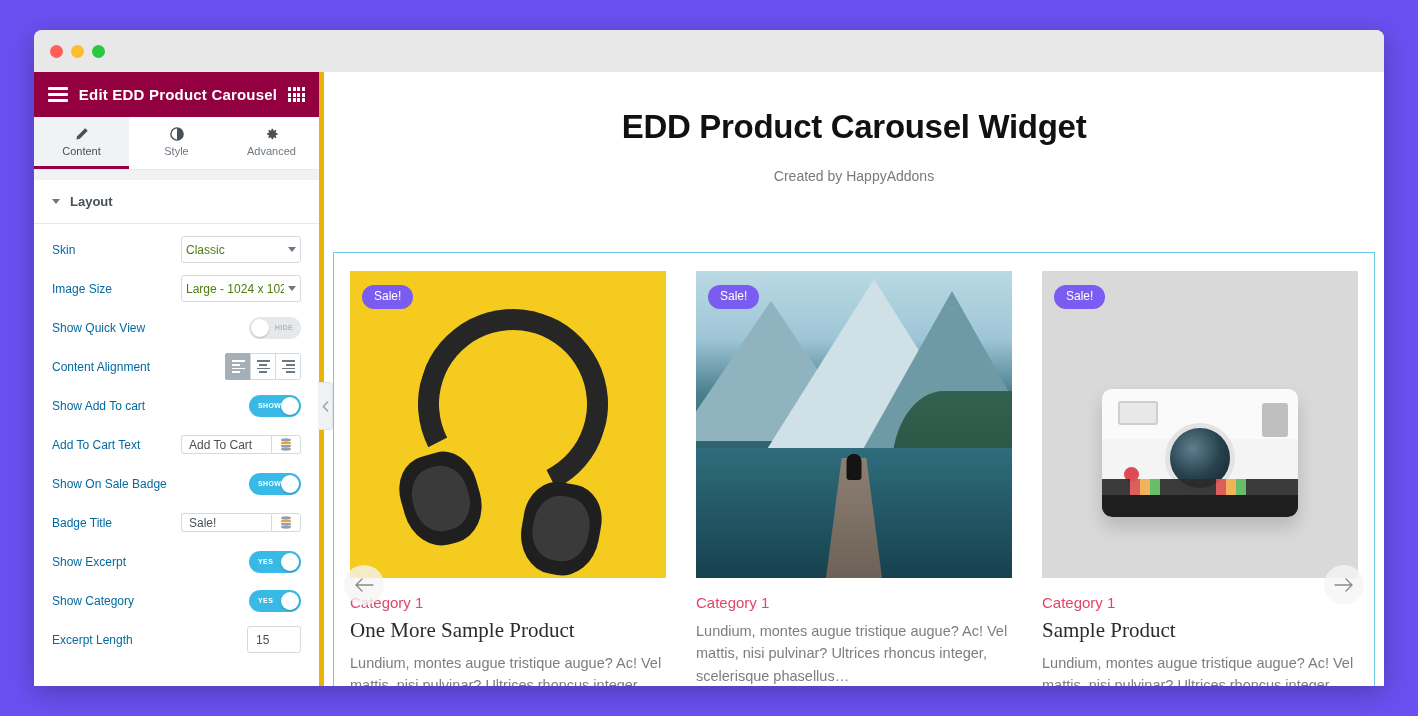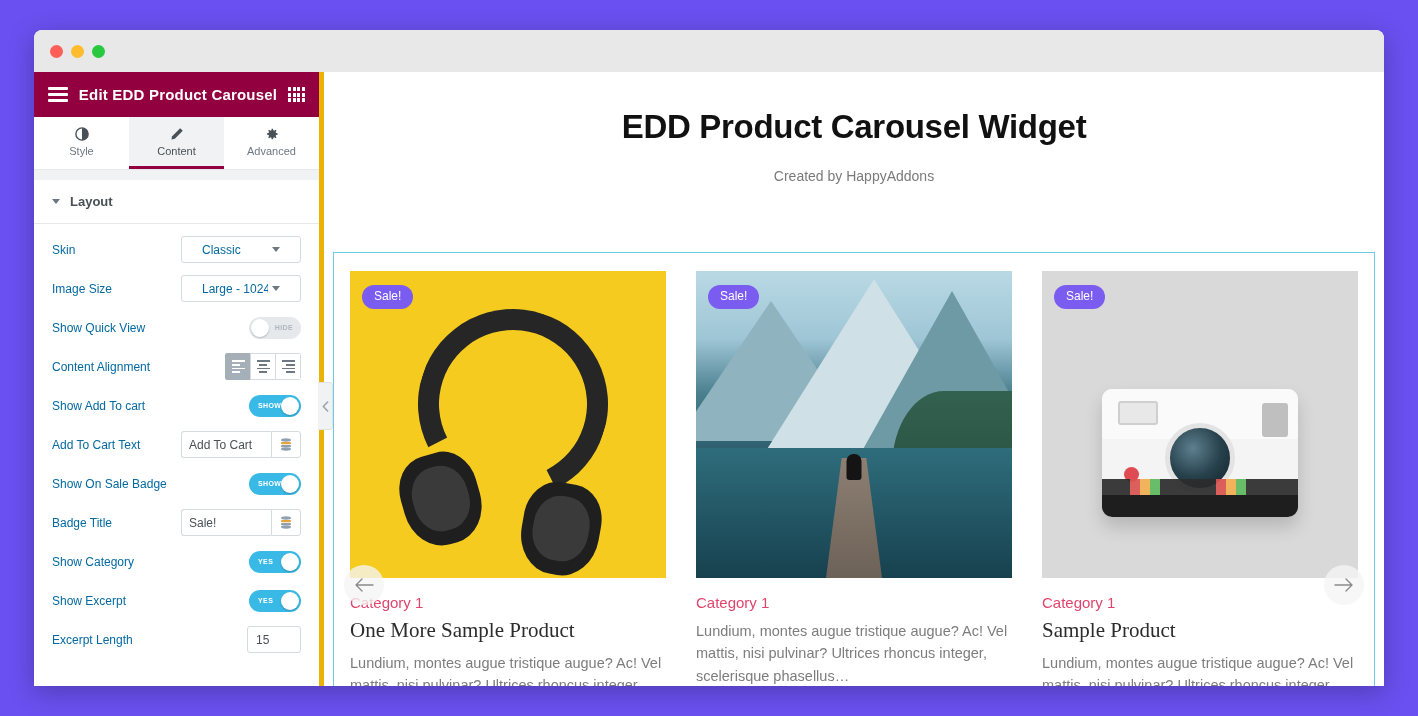--- a/index.html
+++ b/index.html
@@ -69,21 +69,21 @@
   }
   .caret { width: 0; height: 0; border-left: 4.5px solid transparent; border-right: 4.5px solid transparent; border-top: 5px solid #6d7882; }
 
   .controls { flex: 1; overflow: hidden; padding: 6px 18px 0 18px; }
   .row { display: flex; align-items: center; justify-content: space-between; min-height: 39px; }
   .lbl { font-size: 12px; color: #0369a1; }
 
   .select {
     width: 120px; height: 27px; border: 1px solid #d5dadf; border-radius: 3px;
     background: #fff; display: flex; align-items: center; justify-content: space-between;
-    padding: 0 20px; font-size: 12px; color: #0369a1; cursor: pointer;
+    padding: 0 4px; font-size: 12px; color: #4d7c0f; cursor: pointer;
   }
   .select .cv { overflow: hidden; white-space: nowrap; }
   .dncaret { width: 0; height: 0; border-left: 4px solid transparent; border-right: 4px solid transparent; border-top: 5px solid #6d7882; flex: none; margin-left: 4px; }
 
   .toggle {
     width: 52px; height: 22px; border-radius: 11px; position: relative;
     display: flex; align-items: center; cursor: pointer;
   }
   .toggle .knob { width: 18px; height: 18px; border-radius: 50%; background: #fff; position: absolute; top: 2px; box-shadow: 0 1px 2px rgba(0,0,0,.22); }
   .toggle .tt { font-size: 7px; font-weight: bold; letter-spacing: .4px; position: absolute; }
@@ -98,21 +98,21 @@
   .align-btn {
     width: 26px; height: 27px; border: 1px solid #d5dadf; margin-left: -1px;
     display: flex; align-items: center; justify-content: center; background: #fff; cursor: pointer;
   }
   .align-btn:first-child { margin-left: 0; }
   .align-btn.sel { background: #a4afb7; border-color: #a4afb7; }
   .abar { display: flex; flex-direction: column; gap: 2px; width: 13px; }
   .abar i { height: 1.6px; background: #6d7882; display: block; }
   .align-btn.sel .abar i { background: #fff; }
 
-  .textfield { display: flex; width: 120px; height: 27px; }
+  .textfield { display: flex; width: 120px; height: 19px; }
   .textfield input {
     flex: 1; min-width: 0; border: 1px solid #d5dadf; border-right: none; border-radius: 3px 0 0 3px;
     font-size: 12px; color: #495157; padding: 0 7px; outline: none;
     font-family: "Liberation Sans", sans-serif; background: #fff;
   }
   .tagbtn { width: 30px; border: 1px solid #d5dadf; border-radius: 0 3px 3px 0; background: #fff; display: flex; align-items: center; justify-content: center; cursor: pointer; }
   .numfield {
     width: 54px; height: 27px; border: 1px solid #d5dadf; border-radius: 3px;
     font-size: 12px; color: #495157; padding: 0 8px; outline: none;
     font-family: "Liberation Sans", sans-serif; background: #fff;
@@ -216,36 +216,36 @@
             <i></i>
             <i></i>
             <i></i>
             <i></i>
             <i></i>
             <i></i>
         </span>
       </div>
 
       <div class="tabs">
+        <div class="tab active">
+          <span class="ti">
+            <svg width="14" height="14" viewBox="0 0 16 16">
+                <path d="M11.6 1.4 14.6 4.4 5.5 13.5 1.6 14.4 2.5 10.5z" fill="#495157"></path>
+              </svg>
+          </span>
+          <span>Content</span>
+        </div>
         <div class="tab">
           <span class="ti">
             <svg width="14" height="14" viewBox="0 0 16 16">
                 <circle cx="8" cy="8" r="7" fill="none" stroke="#495157" stroke-width="1.6"></circle>
                 <path d="M8 1a7 7 0 0 1 0 14z" fill="#495157"></path>
               </svg>
           </span>
           <span>Style</span>
-        </div>
-        <div class="tab active">
-          <span class="ti">
-            <svg width="14" height="14" viewBox="0 0 16 16">
-                <path d="M11.6 1.4 14.6 4.4 5.5 13.5 1.6 14.4 2.5 10.5z" fill="#495157"></path>
-              </svg>
-          </span>
-          <span>Content</span>
         </div>
         <div class="tab">
           <span class="ti">
             <svg width="14" height="14" viewBox="0 0 16 16">
                 <path d="M8 5.3A2.7 2.7 0 1 0 8 10.7 2.7 2.7 0 0 0 8 5.3zm6.4 3.5.0-1.6-1.8-.3a4.9 4.9 0 0 0-.5-1.2l1.1-1.4-1.1-1.1-1.4 1.1a4.9 4.9 0 0 0-1.2-.5L9.2 2h-1.6l-.3 1.8a4.9 4.9 0 0 0-1.2.5L4.7 3.2 3.6 4.3l1.1 1.4a4.9 4.9 0 0 0-.5 1.2L2.4 7.2v1.6l1.8.3a4.9 4.9 0 0 0 .5 1.2l-1.1 1.4 1.1 1.1 1.4-1.1c.4.2.8.4 1.2.5l.3 1.8h1.6l.3-1.8c.4-.1.8-.3 1.2-.5l1.4 1.1 1.1-1.1-1.1-1.4c.2-.4.4-.8.5-1.2z" fill="#495157"></path>
               </svg>
           </span>
           <span>Advanced</span>
         </div>
       </div>
@@ -353,29 +353,29 @@
                   <ellipse cx="6" cy="2" rx="5" ry="1.7" fill="#8fa0ae"></ellipse>
                   <rect x="1" y="4" width="10" height="2.2" rx="1" fill="#e8a33d"></rect>
                   <rect x="1" y="7" width="10" height="2.2" rx="1" fill="#8fa0ae"></rect>
                   <ellipse cx="6" cy="11" rx="5" ry="1.7" fill="#8fa0ae"></ellipse>
                 </svg>
             </span>
           </div>
         </div>
 
         <div class="row">
-          <span class="lbl">Show Category</span>
+          <span class="lbl">Show Excerpt</span>
           <div class="toggle on">
             <span class="tt">YES</span>
             <span class="knob"></span>
           </div>
         </div>
 
         <div class="row">
-          <span class="lbl">Show Excerpt</span>
+          <span class="lbl">Show Category</span>
           <div class="toggle on">
             <span class="tt">YES</span>
             <span class="knob"></span>
           </div>
         </div>
 
         <div class="row">
           <span class="lbl">Excerpt Length</span>
           <input class="numfield" type="text" value="15" style="">
         </div>

